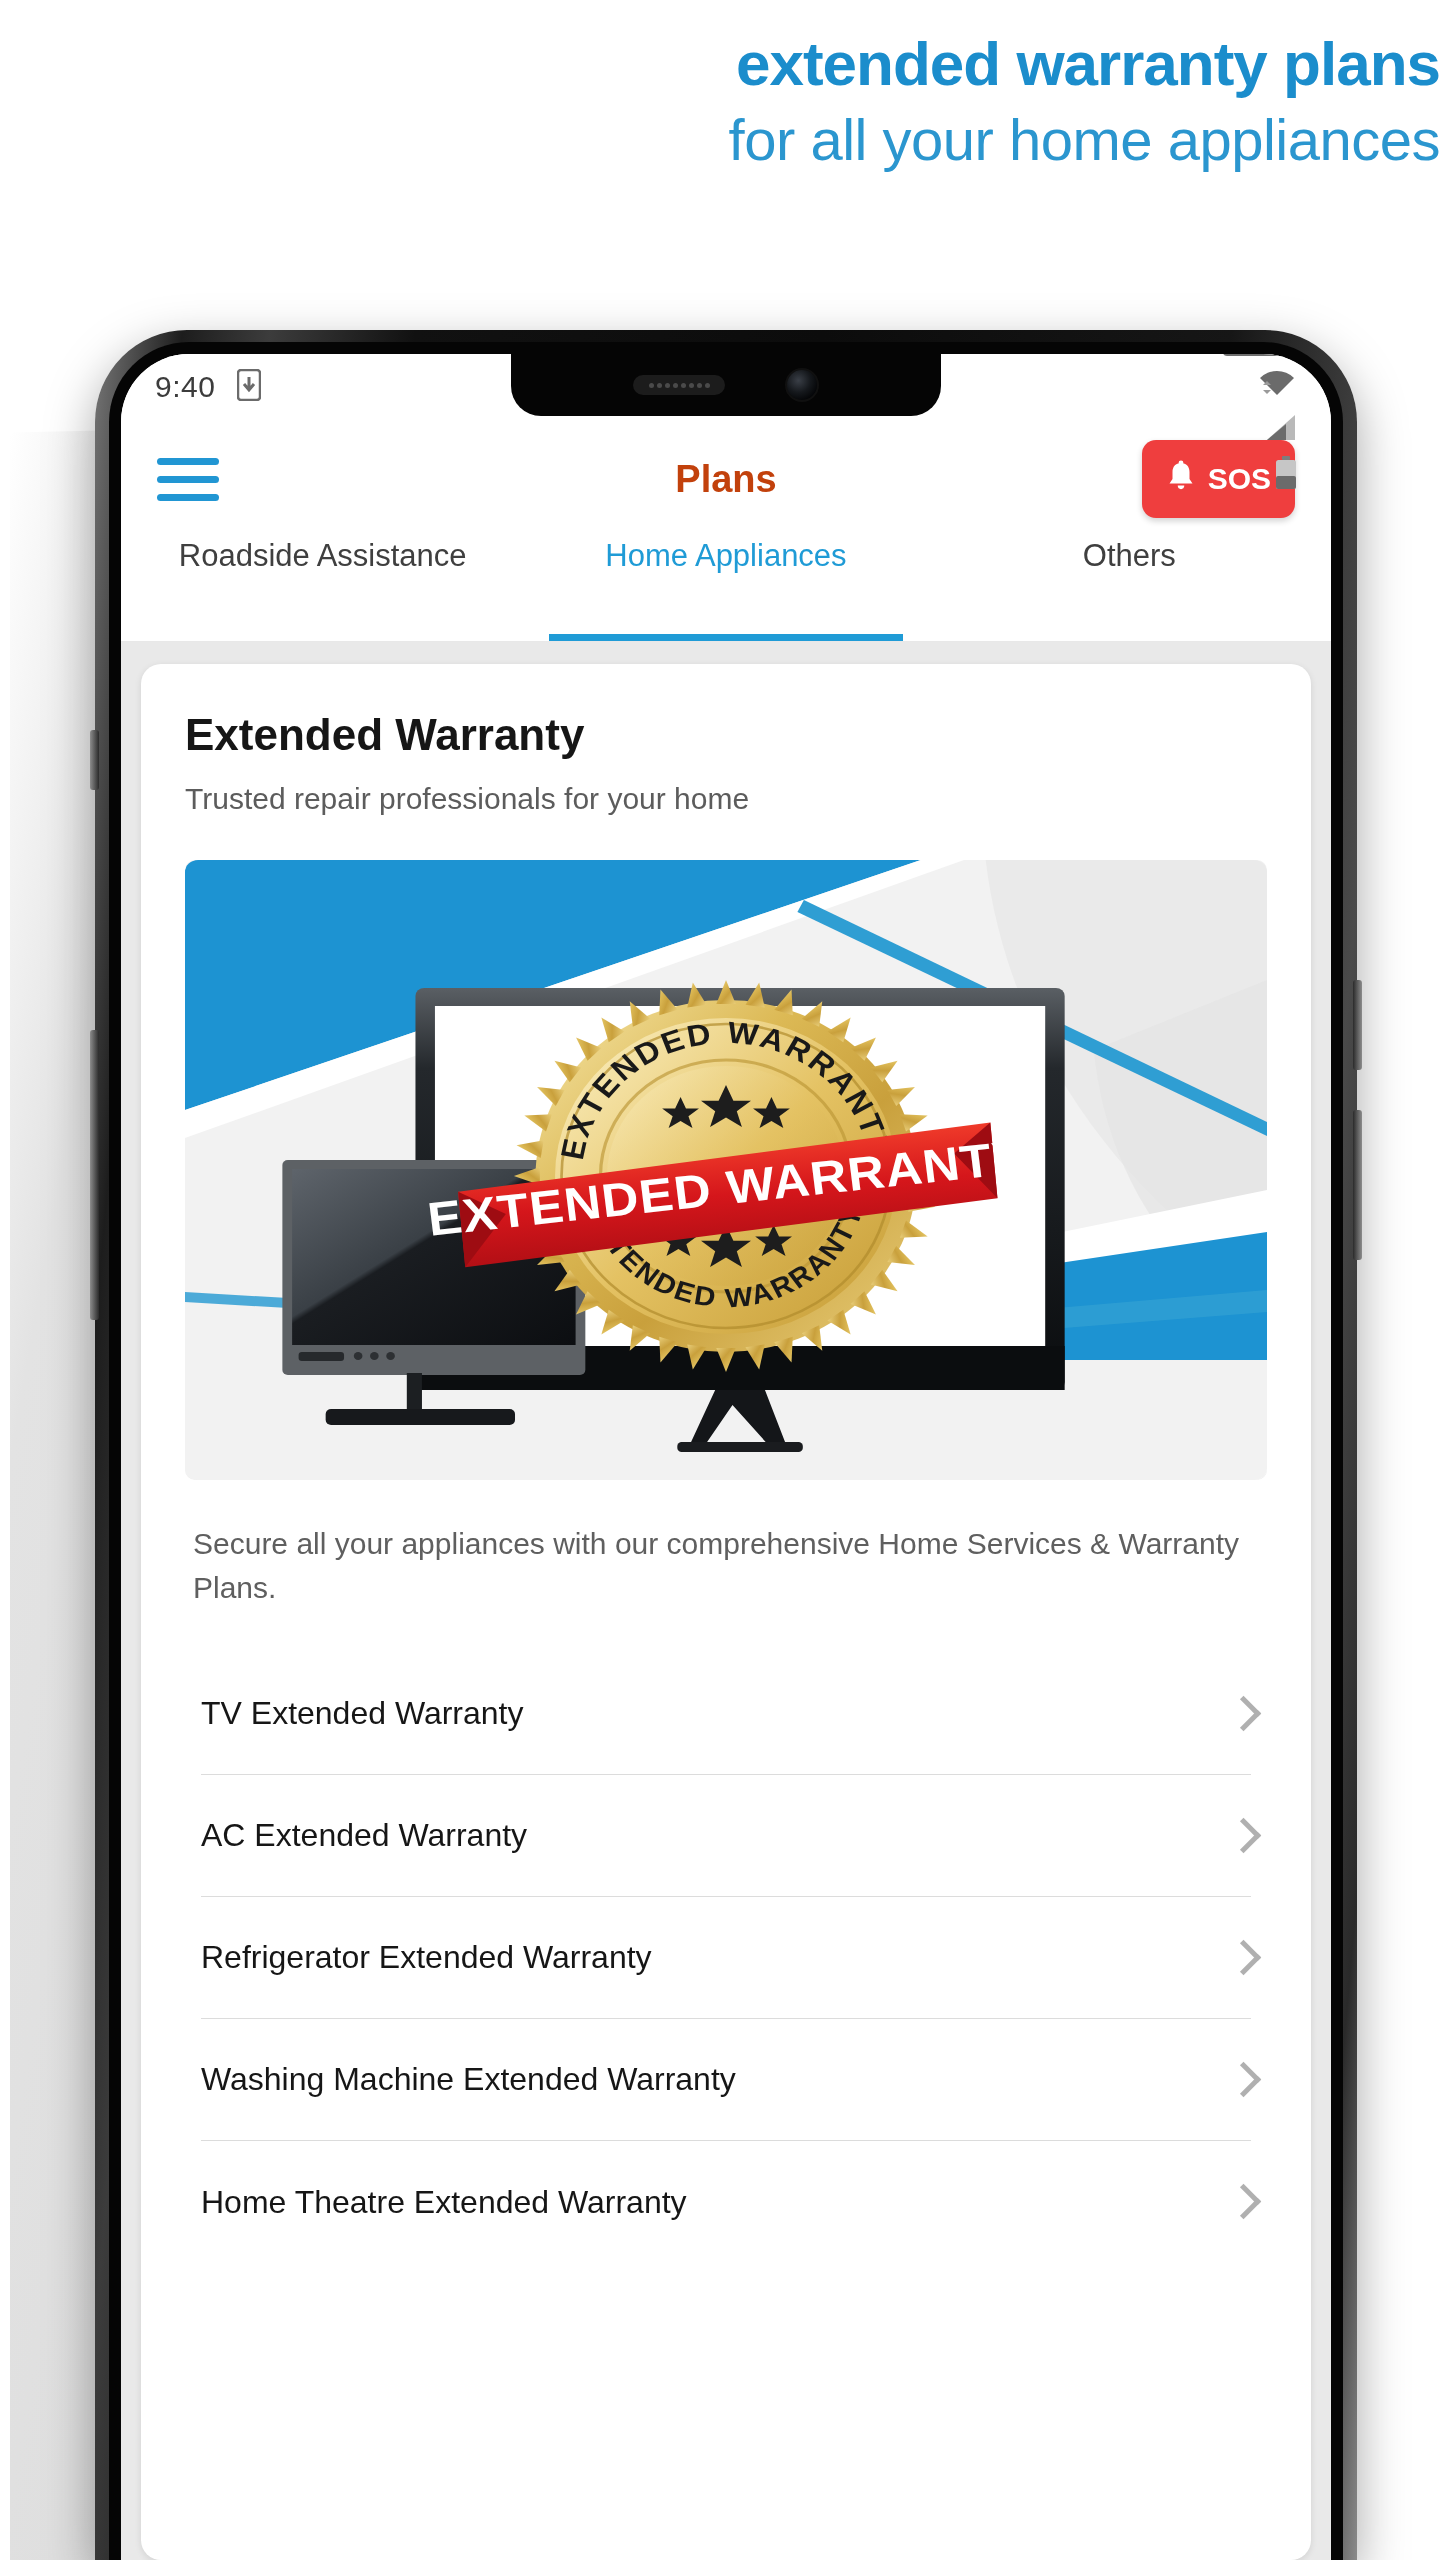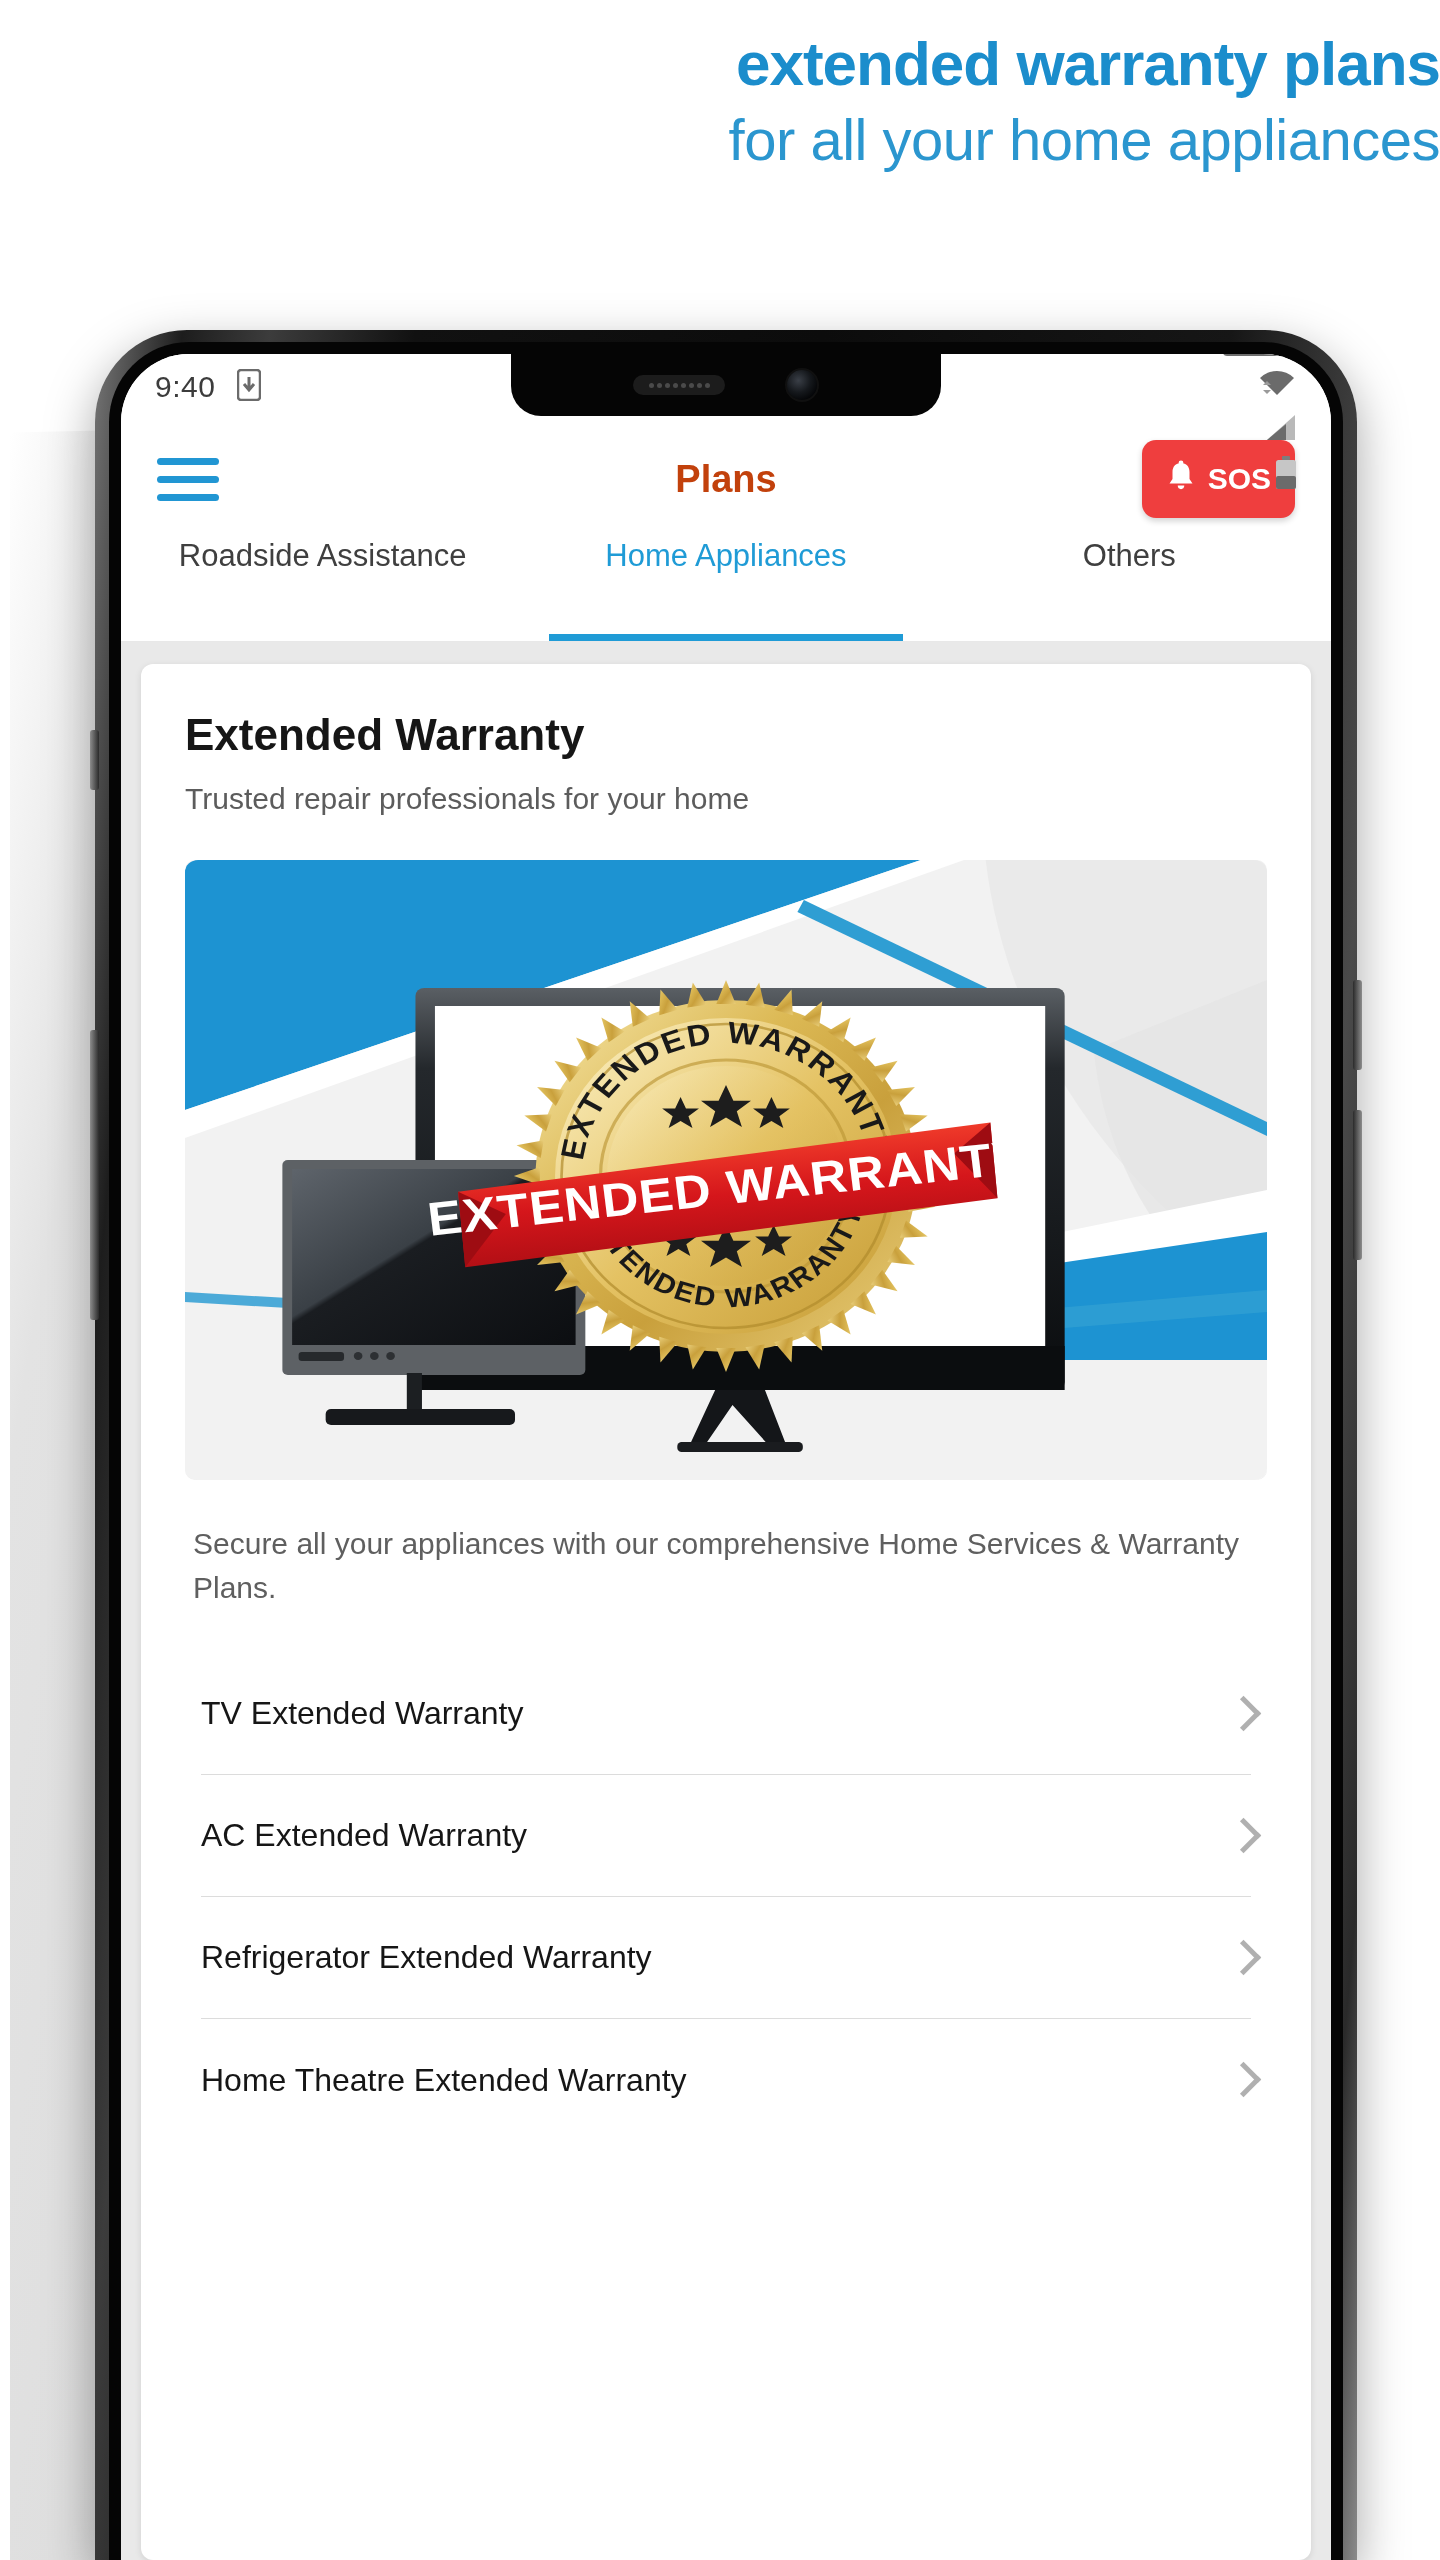--- a/index.html
+++ b/index.html
@@ -196,21 +196,21 @@
   }
 
   
   .content {
     background: #e9e9e9;
     padding: 22px 20px 0 20px;
     height: calc(100% - 288px);
   }
   .card {
     background: #fff;
-    border-radius: 12px;
+    border-radius: 20px;
     padding: 46px 44px 0 44px;
     box-shadow: 0 2px 7px rgba(0,0,0,.10);
     height: 100%;
   }
   .card-title { font-size: 44px; font-weight: 700; color: #161616; }
   .card-sub { font-size: 30px; color: #5c5c5c; margin-top: 22px; }
 
   
   .banner {
     margin-top: 44px;
@@ -539,20 +539,24 @@
             </div>
             <div class="list-item">
               <span class="list-label">AC Extended Warranty</span>
               <span class="chev"></span>
             </div>
             <div class="list-item">
               <span class="list-label">Refrigerator Extended Warranty</span>
               <span class="chev"></span>
             </div>
             <div class="list-item">
+              <span class="list-label">Washing Machine Extended Warranty</span>
+              <span class="chev"></span>
+            </div>
+            <div class="list-item">
               <span class="list-label">Home Theatre Extended Warranty</span>
               <span class="chev"></span>
             </div>
           </div>
 
         </div>
       </div>
 
     </div>
   </div>

